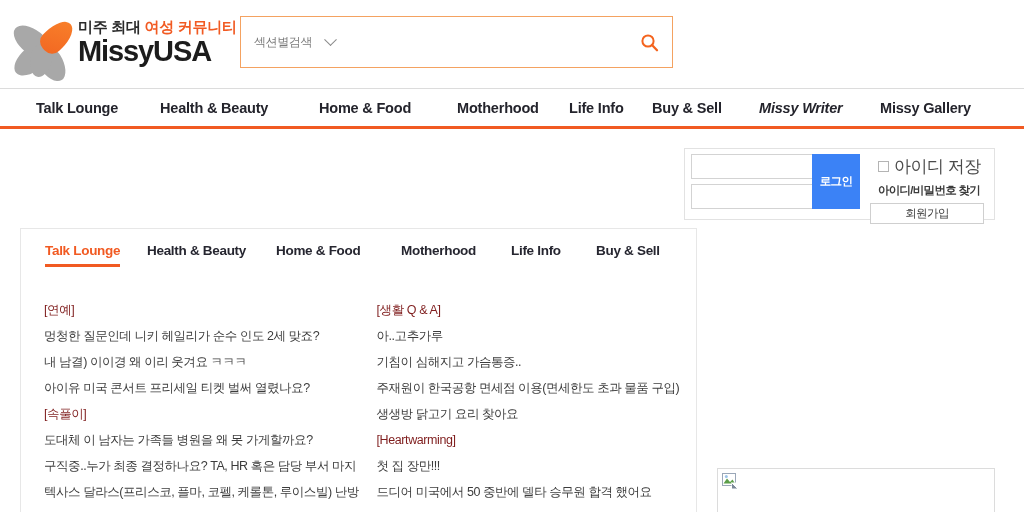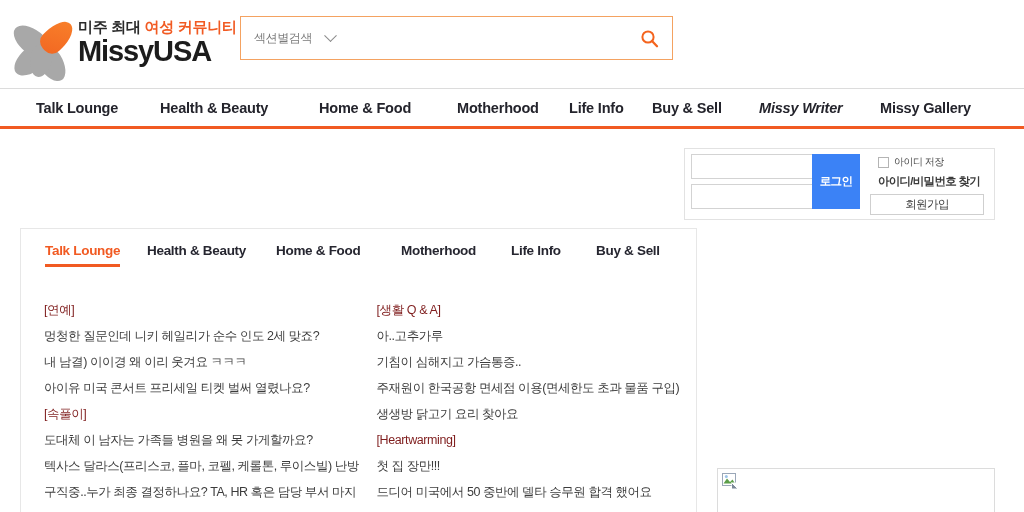--- a/index.html
+++ b/index.html
@@ -56,21 +56,21 @@
   #logo-tag .hl { color: #f15a22; }
   #logo-word {
     font-size: 29px; font-weight: bold;
     color: #1c1c1c; letter-spacing: -1.1px;
     line-height: 33px; margin-top: 1px;
   }
 
   
   #searchbar {
     position: absolute; left: 240px; top: 16px;
-    width: 433px; height: 44px;
+    width: 433px; height: 52px;
     border: 1px solid #f4a261;
     background: #ffffff;
     display: flex; align-items: center;
   }
   #section-select {
     display: flex; align-items: center;
     padding: 0 8px 0 13px; height: 100%;
     cursor: pointer; user-select: none;
   }
   #section-select-label {
@@ -143,21 +143,21 @@
   }
   #saveid-row {
     display: flex; align-items: center; gap: 5px;
     margin-left: 8px;
   }
   #saveid-box {
     width: 11px; height: 11px;
     border: 1px solid #b4b4b4; background: #fff;
     cursor: pointer; flex: 0 0 auto;
   }
-  #saveid-label { font-size: 10px; color: #4a4a4a; letter-spacing: -0.5px; white-space: nowrap; }
+  #saveid-label { font-size: 17px; color: #4a4a4a; letter-spacing: -0.5px; white-space: nowrap; }
   #findid {
     font-size: 11.5px; color: #3b3b3b; font-weight: bold;
     letter-spacing: -0.7px; margin-top: 5px; cursor: pointer;
     white-space: nowrap; text-align: center;
   }
   #signup-btn {
     margin-top: 5px; width: 114px; height: 21px;
     border: 1px solid #cfcfcf; background: #fff; cursor: pointer;
     font-size: 11.5px; color: #3b3b3b; letter-spacing: -0.6px;
     display: flex; align-items: center; justify-content: center;
@@ -297,22 +297,22 @@
       <div class="subtab" style="position: absolute; left: 575px; top: 0px;">Buy &amp; Sell</div>
     </div>
   <div id="list-area">
     <div class="list-col left" id="col-left">
         <div class="cat-head">[연예]</div>
         <div class="post-item">멍청한 질문인데 니키 헤일리가 순수 인도 2세 맞죠?</div>
         <div class="post-item">내 남결) 이이경 왜 이리 웃겨요 ㅋㅋㅋ</div>
         <div class="post-item">아이유 미국 콘서트 프리세일 티켓 벌써 열렸나요?</div>
         <div class="cat-head">[속풀이]</div>
         <div class="post-item">도대체 이 남자는 가족들 병원을 왜 못 가게할까요?</div>
+        <div class="post-item">구직중..누가 최종 결정하나요? TA, HR 혹은 담당 부서 마지</div>
         <div class="post-item">텍사스 달라스(프리스코, 플마, 코펠, 케롤톤, 루이스빌) 난방</div>
-        <div class="post-item">구직중..누가 최종 결정하나요? TA, HR 혹은 담당 부서 마지</div>
       </div>
     <div class="list-col right" id="col-right">
         <div class="cat-head">[생활 Q &amp; A]</div>
         <div class="post-item">아..고추가루</div>
         <div class="post-item">기침이 심해지고 가슴통증..</div>
         <div class="post-item">주재원이 한국공항 면세점 이용(면세한도 초과 물품 구입)</div>
         <div class="post-item">생생방 닭고기 요리 찾아요</div>
         <div class="cat-head">[Heartwarming]</div>
         <div class="post-item">첫 집 장만!!!</div>
         <div class="post-item">드디어 미국에서 50 중반에 델타 승무원 합격 했어요</div>

